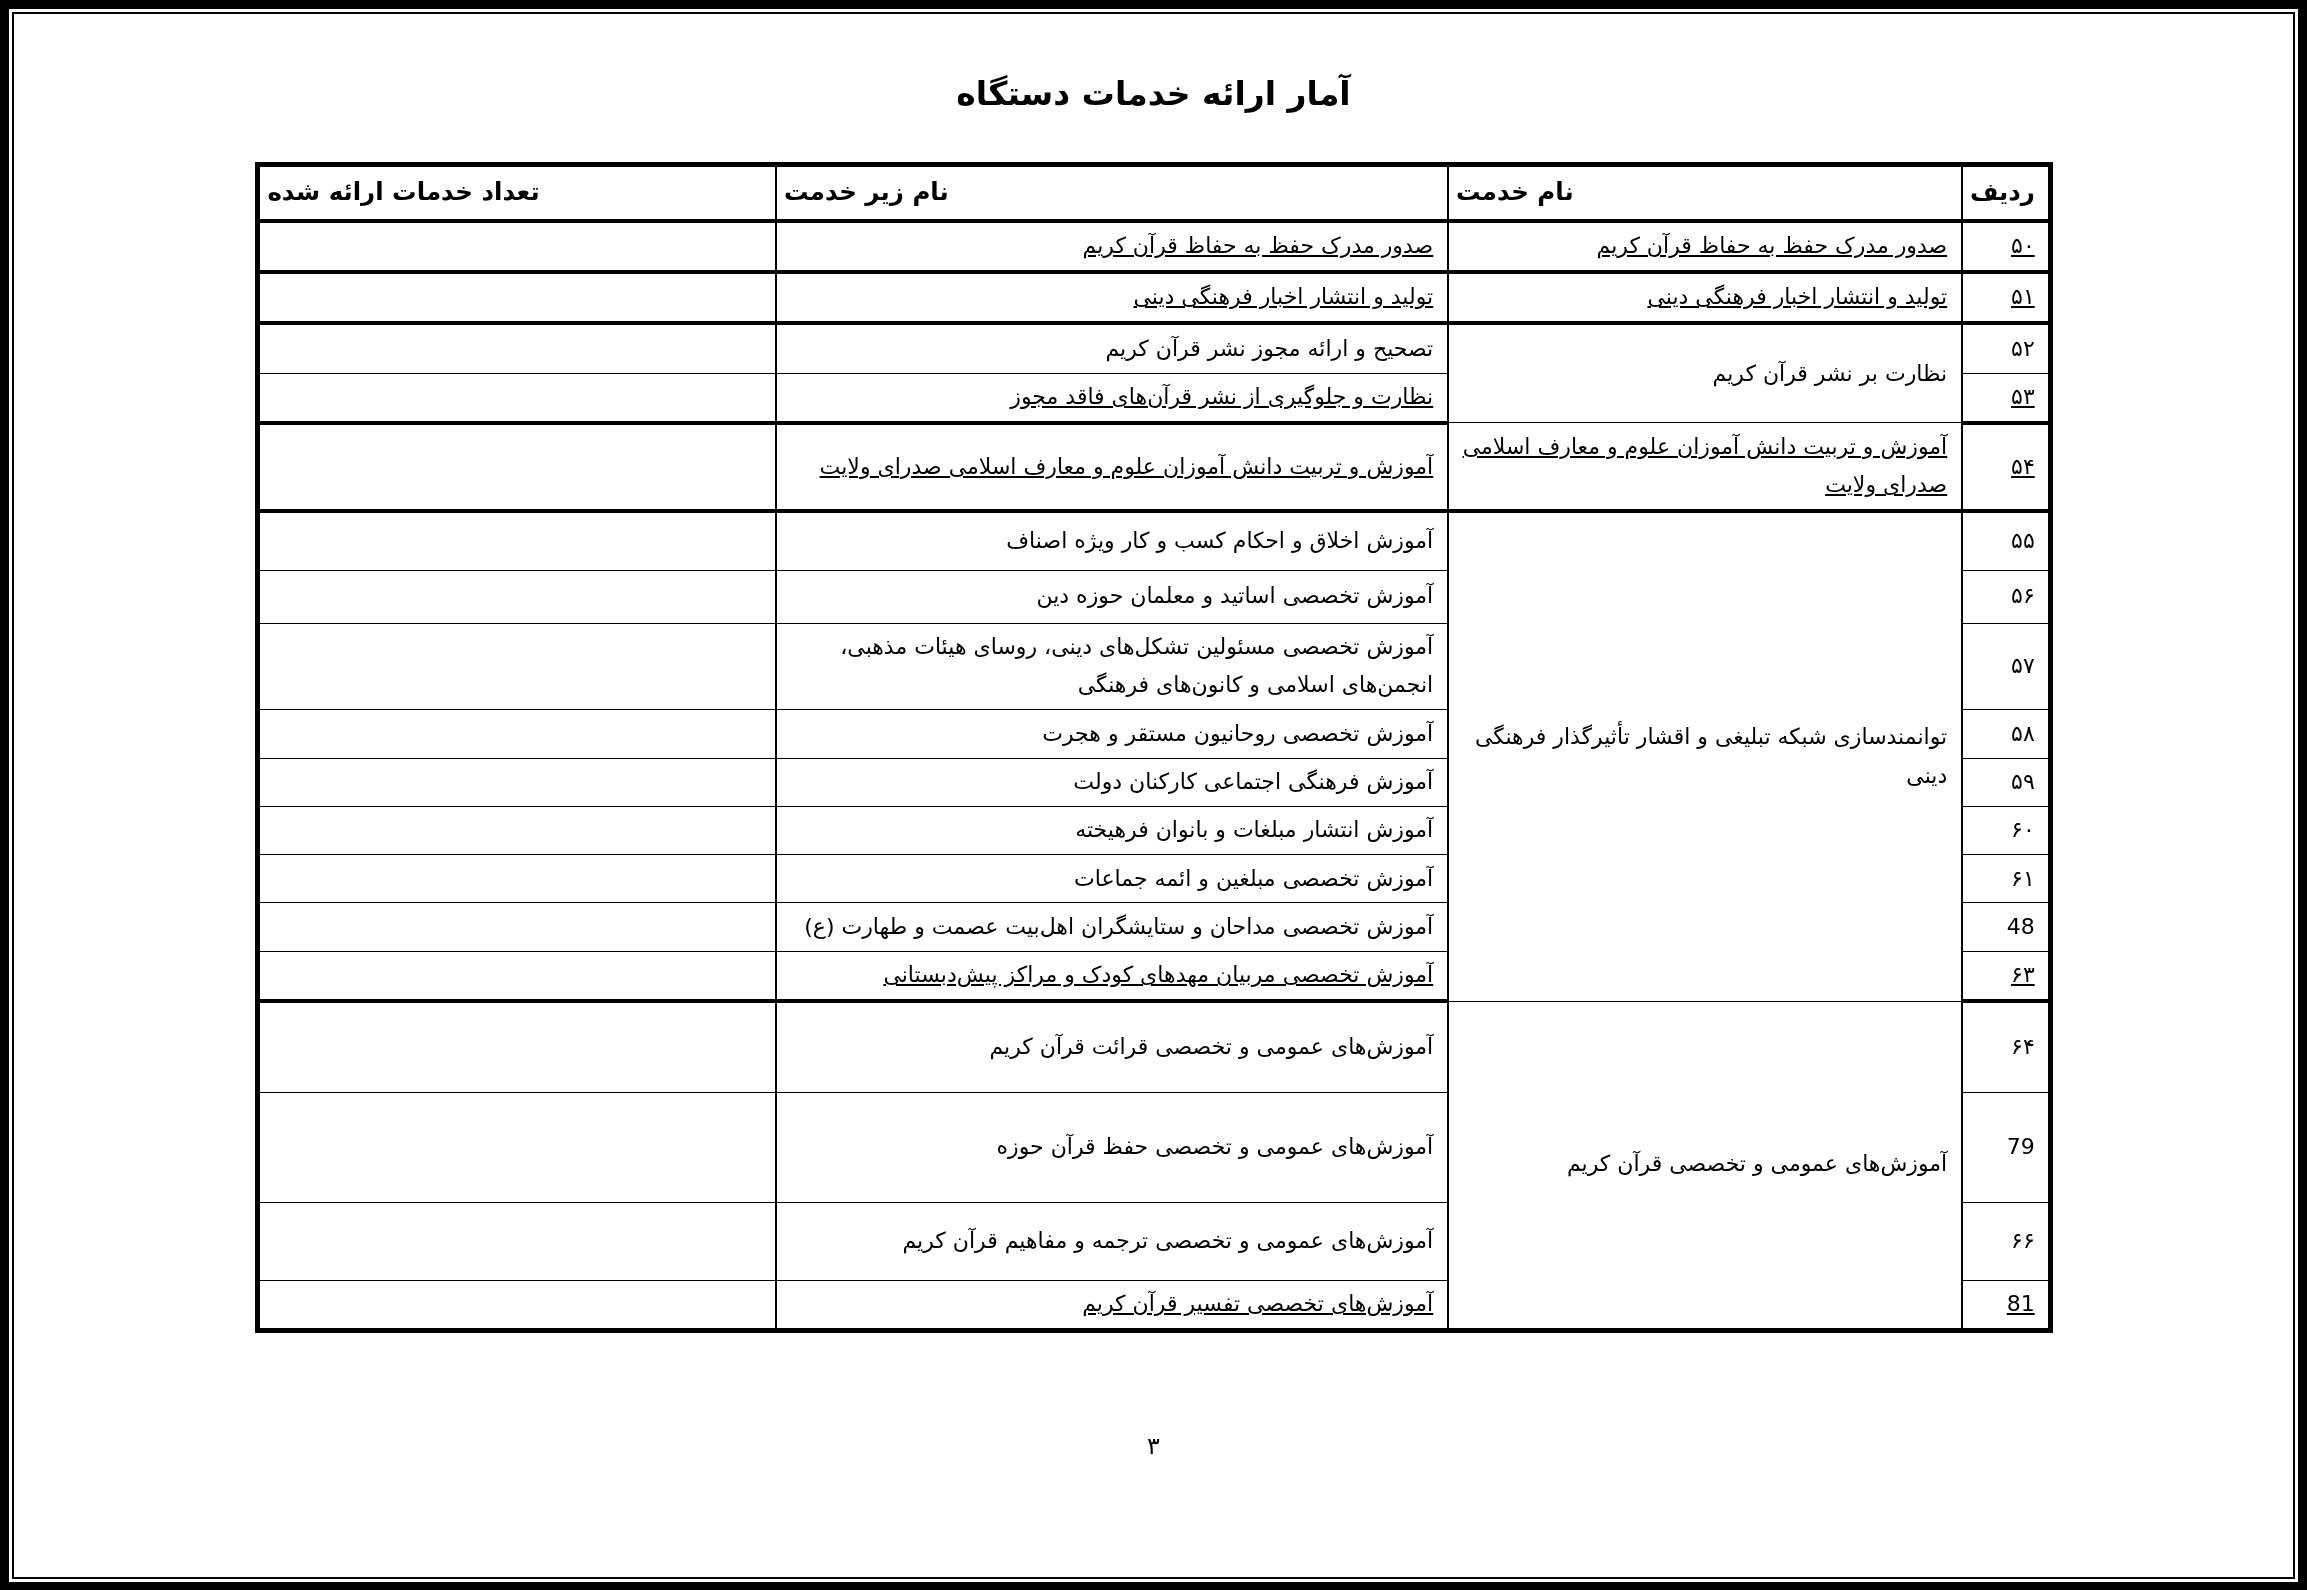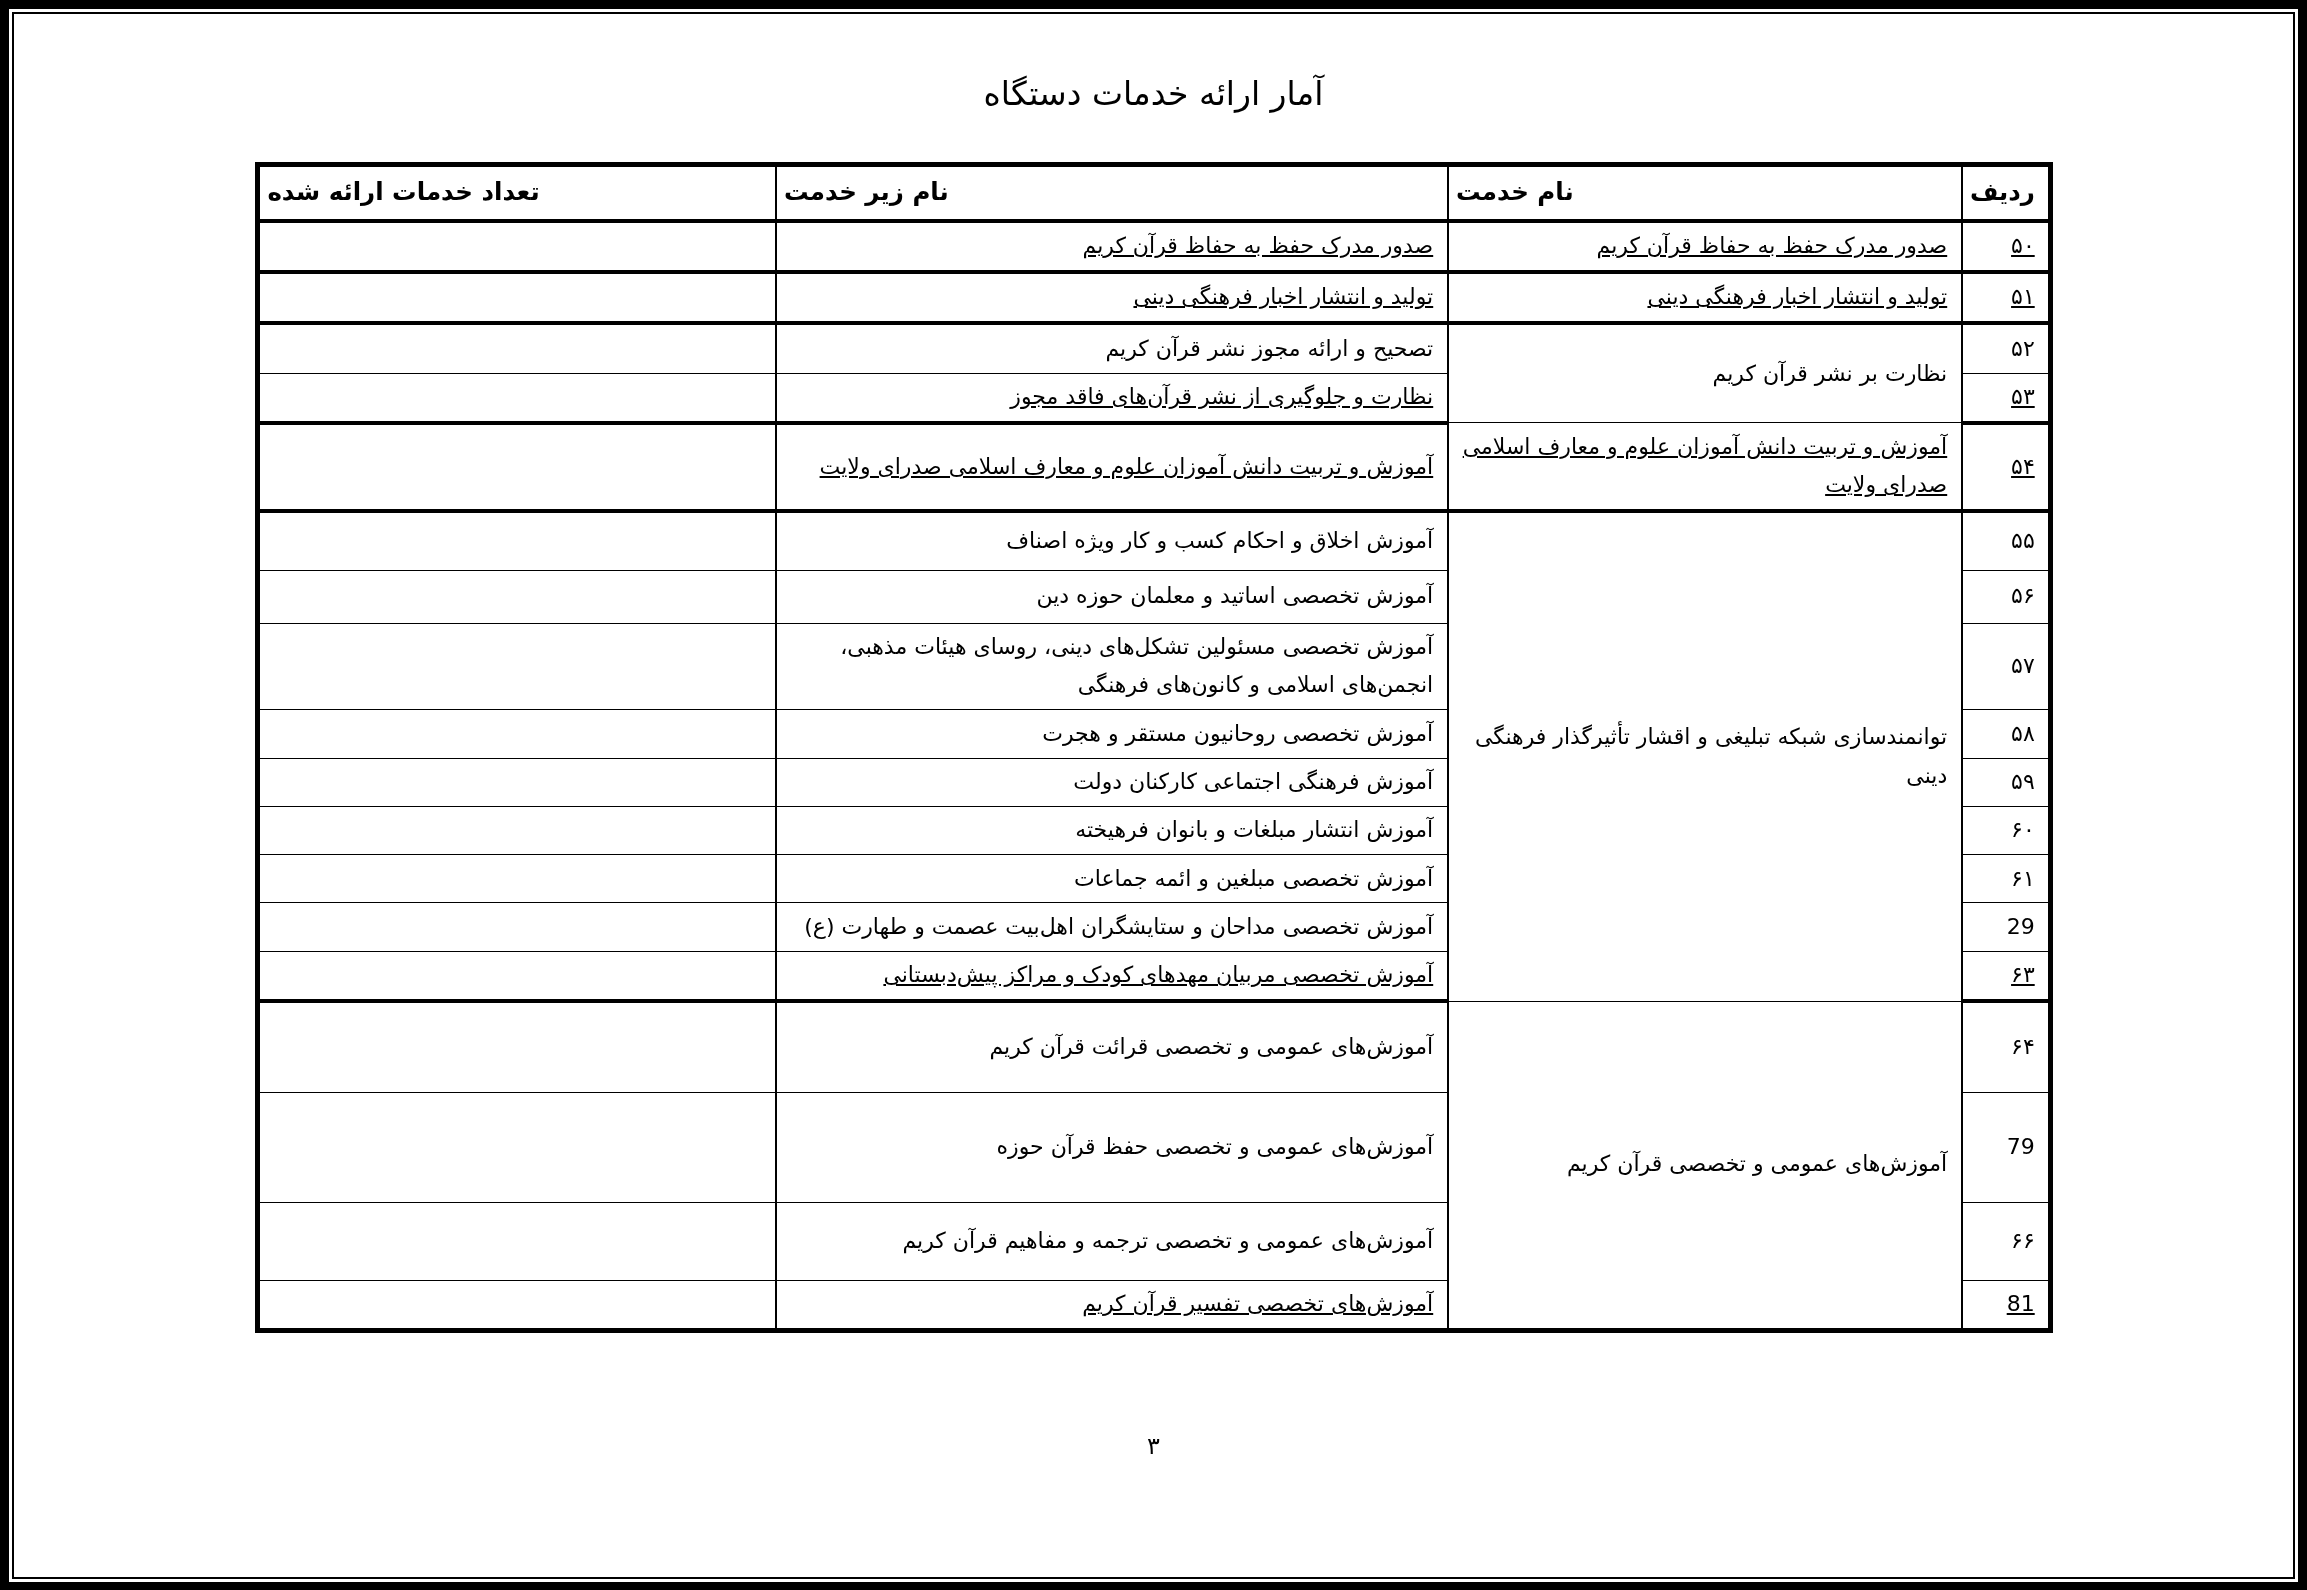--- a/index.html
+++ b/index.html
@@ -31,21 +31,21 @@
     z-index: 5;
   }
   .doc-title {
     position: absolute;
     top: 74px;
     left: 0;
     right: 0;
     text-align: center;
     direction: rtl;
     font-size: 33px;
-    font-weight: normal;
+    font-weight: bold;
     letter-spacing: 0;
   }
   .table-wrap {
     position: absolute;
     top: 162px;
     left: 255px;
   }
   table.services {
     border-collapse: collapse;
     table-layout: fixed;
@@ -184,21 +184,21 @@
           <td class="radif-cell">۶۰</td>
           <td>آموزش انتشار مبلغات و بانوان فرهیخته</td>
           <td class="count-cell"></td>
         </tr>
         <tr style="height: 42px;">
           <td class="radif-cell">۶۱</td>
           <td>آموزش تخصصی مبلغین و ائمه جماعات</td>
           <td class="count-cell"></td>
         </tr>
         <tr style="height: 42px;">
-          <td class="radif-cell">29</td>
+          <td class="radif-cell">48</td>
           <td>آموزش تخصصی مداحان و ستایشگران اهل‌بیت عصمت و طهارت (ع)</td>
           <td class="count-cell"></td>
         </tr>
         <tr class="group-last" style="height: 43px;">
           <td class="radif-cell">۶۳</td>
           <td>آموزش تخصصی مربیان مهدهای کودک و مراکز پیش‌دبستانی</td>
           <td class="count-cell"></td>
         </tr>
         <tr style="height: 91px;">
           <td class="radif-cell">۶۴</td>

